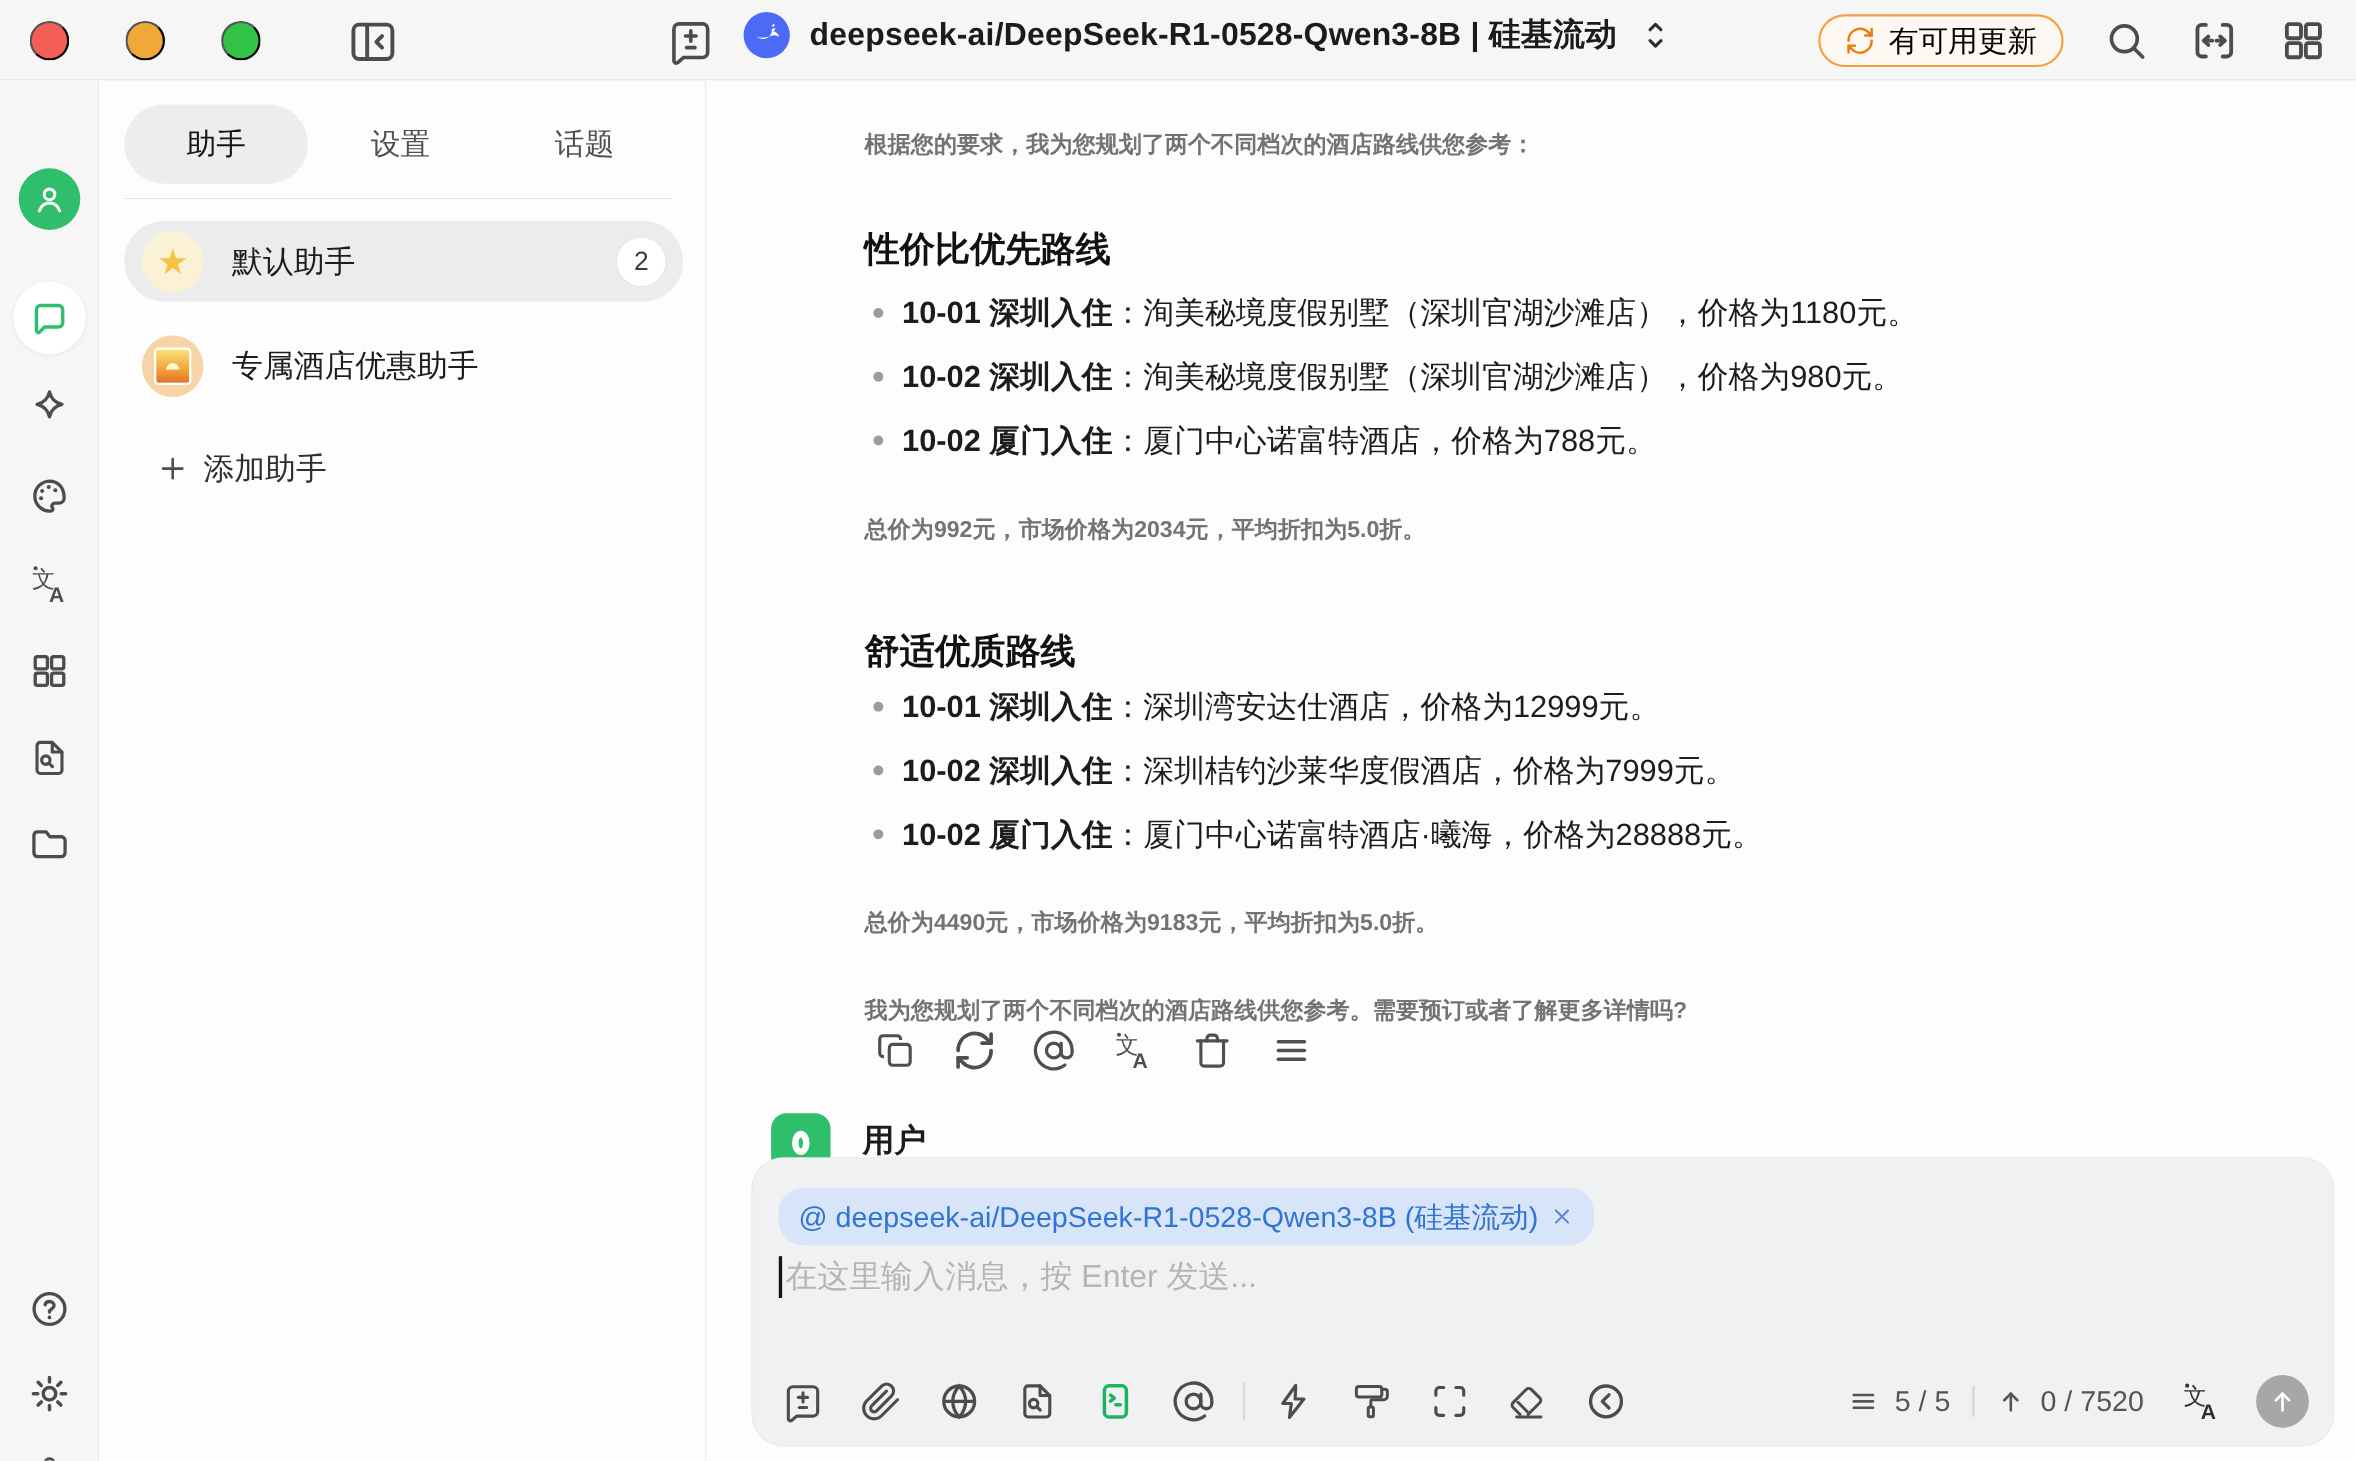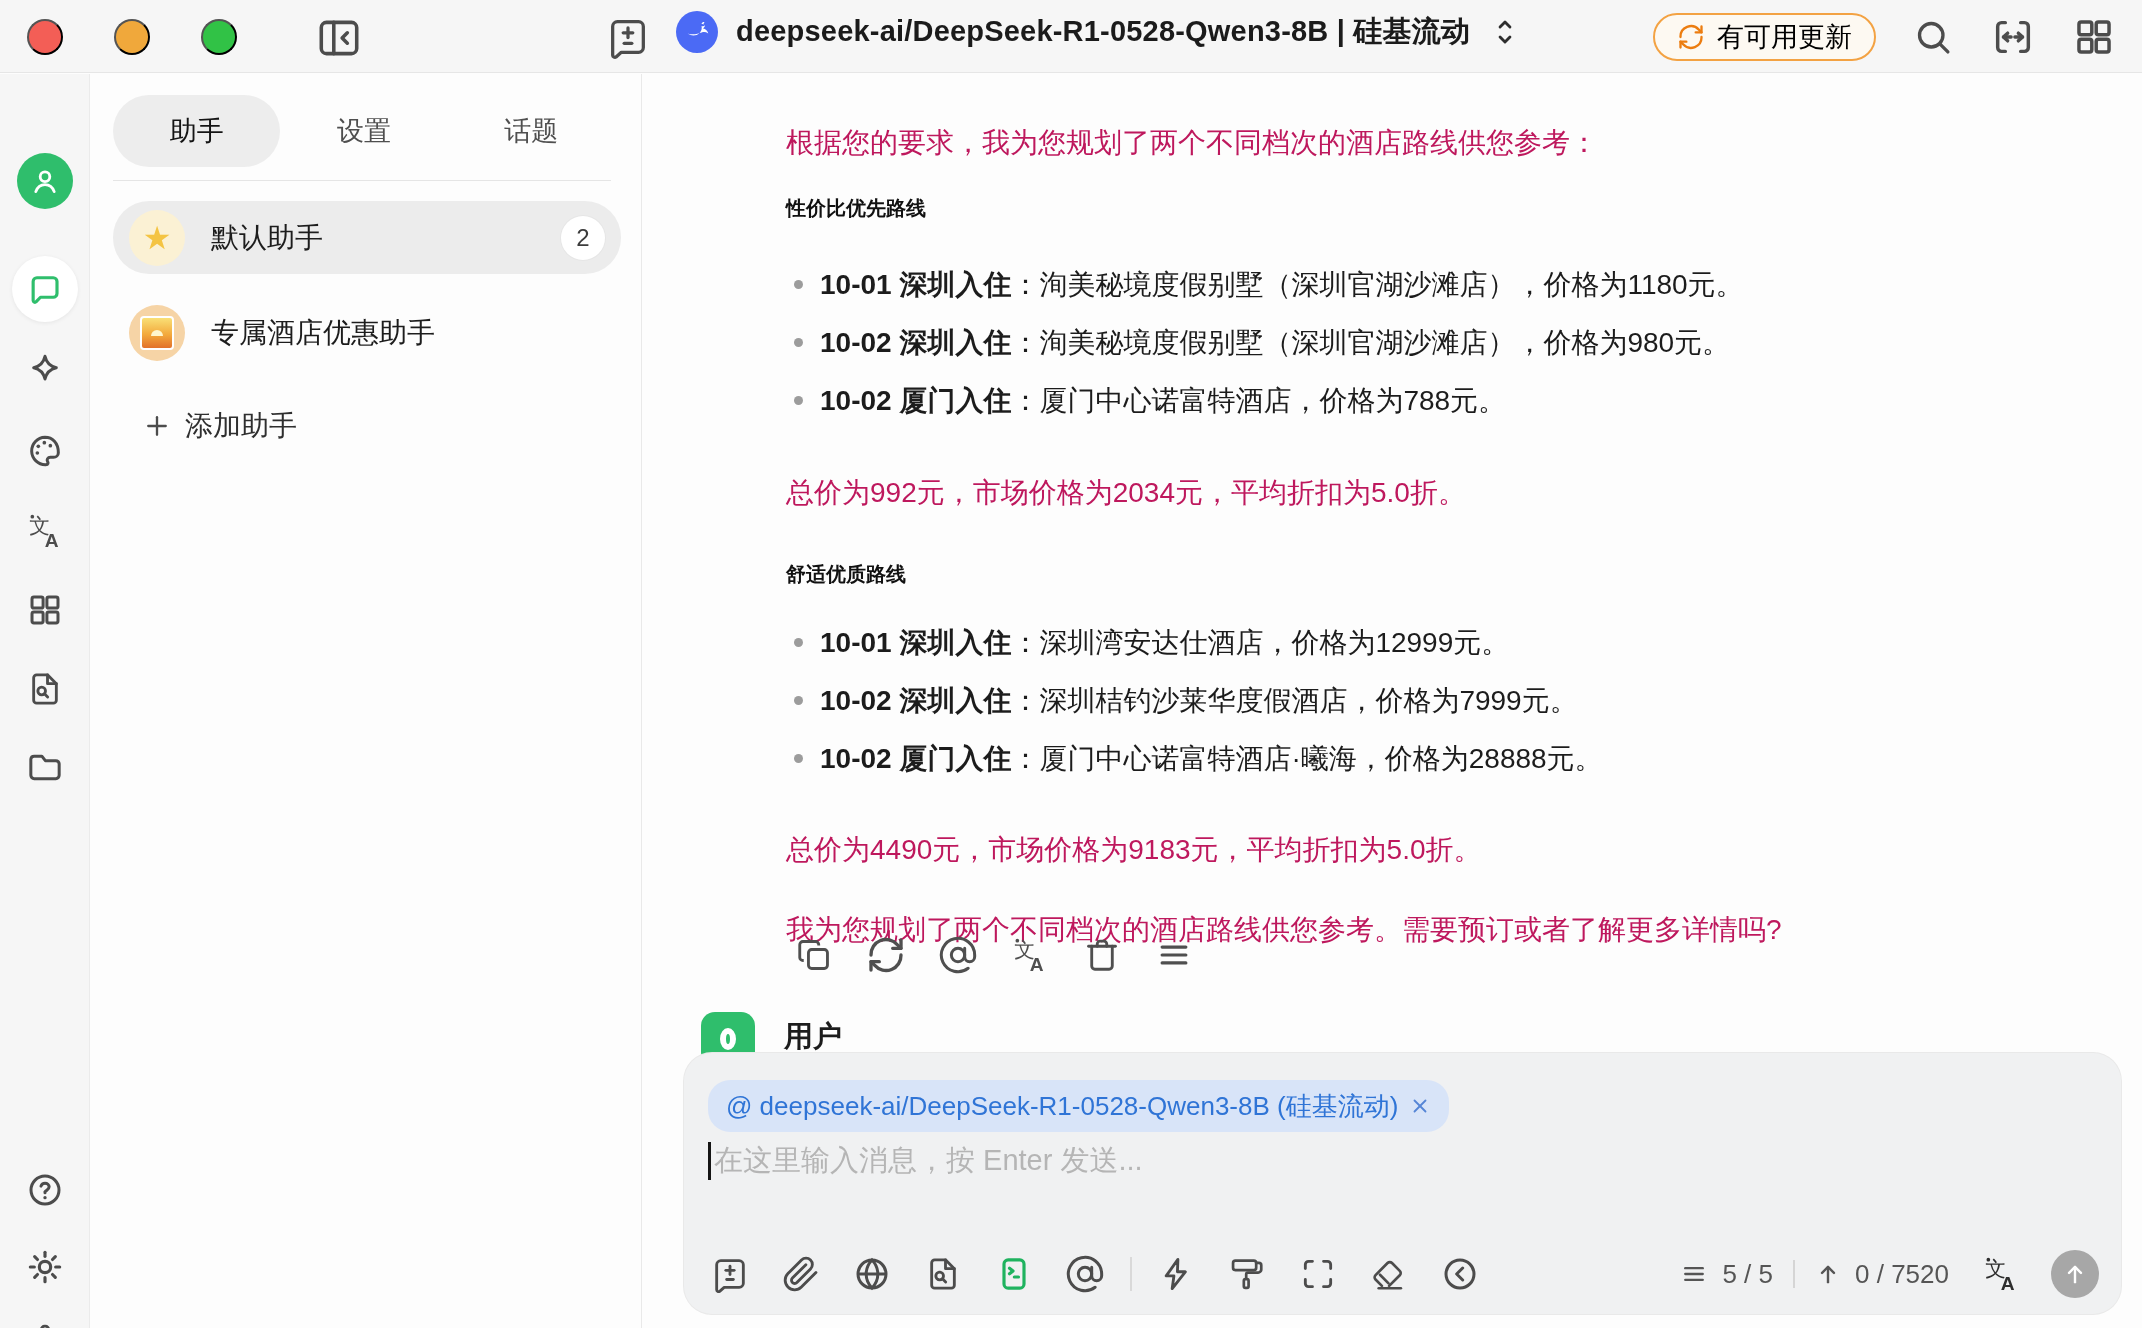--- a/index.html
+++ b/index.html
@@ -51,22 +51,22 @@
     border-radius:6px 6px 0 0; background:#fff7cf; }
   .a-label { margin-left:26px; font-size:28px; color:#1d1d1d; }
   .a-badge { margin-left:auto; width:44px; height:44px; border-radius:50%; background:#fff; box-shadow:0 0 0 1px #e6e6e6;
     display:flex; align-items:center; justify-content:center; font-size:24px; color:#3c3c3c; }
   .add-row { position:absolute; top:332px; left:46px; display:flex; align-items:center; gap:14px;
     background:none; border:none; font-size:28px; color:#2f2f2f; }
 
   
   .chat { position:absolute; left:643px; top:74px; right:0; bottom:0; background:#fdfdfd; }
   .abs { position:absolute; }
-  .body-text { font-size:28px; color:#be185d; white-space:nowrap; }
-  .msg-h { font-size:20px; font-weight:700; color:#111; white-space:nowrap; }
+  .body-text { font-size:21px; color:#737373; white-space:nowrap;font-weight:bold; }
+  .msg-h { font-size:32px; font-weight:700; color:#111; white-space:nowrap; }
   .msg-ul { left:143px; }
   .msg-li { position:relative; padding-left:34px; height:40px; line-height:40px; font-size:28px; margin-bottom:18px; white-space:nowrap; }
   .msg-li::before { content:""; position:absolute; left:8px; top:15px; width:9px; height:9px; border-radius:50%; background:#9c9c9c; }
   .msg-li b { font-weight:700; }
   .actions { left:150px; top:860px; display:flex; gap:30px; }
   .act-btn { width:42px; height:42px; display:flex; align-items:center; justify-content:center; background:none; border:none; padding:0; color:#4f4f4f; }
 
   .user-avatar { left:58px; top:938px; width:54px; height:54px; border-radius:14px; background:#2fbe6c;
     display:flex; align-items:center; justify-content:center; }
   .user-avatar .ring { width:16px; height:22px; border:6px solid #fff; border-radius:50%; }

